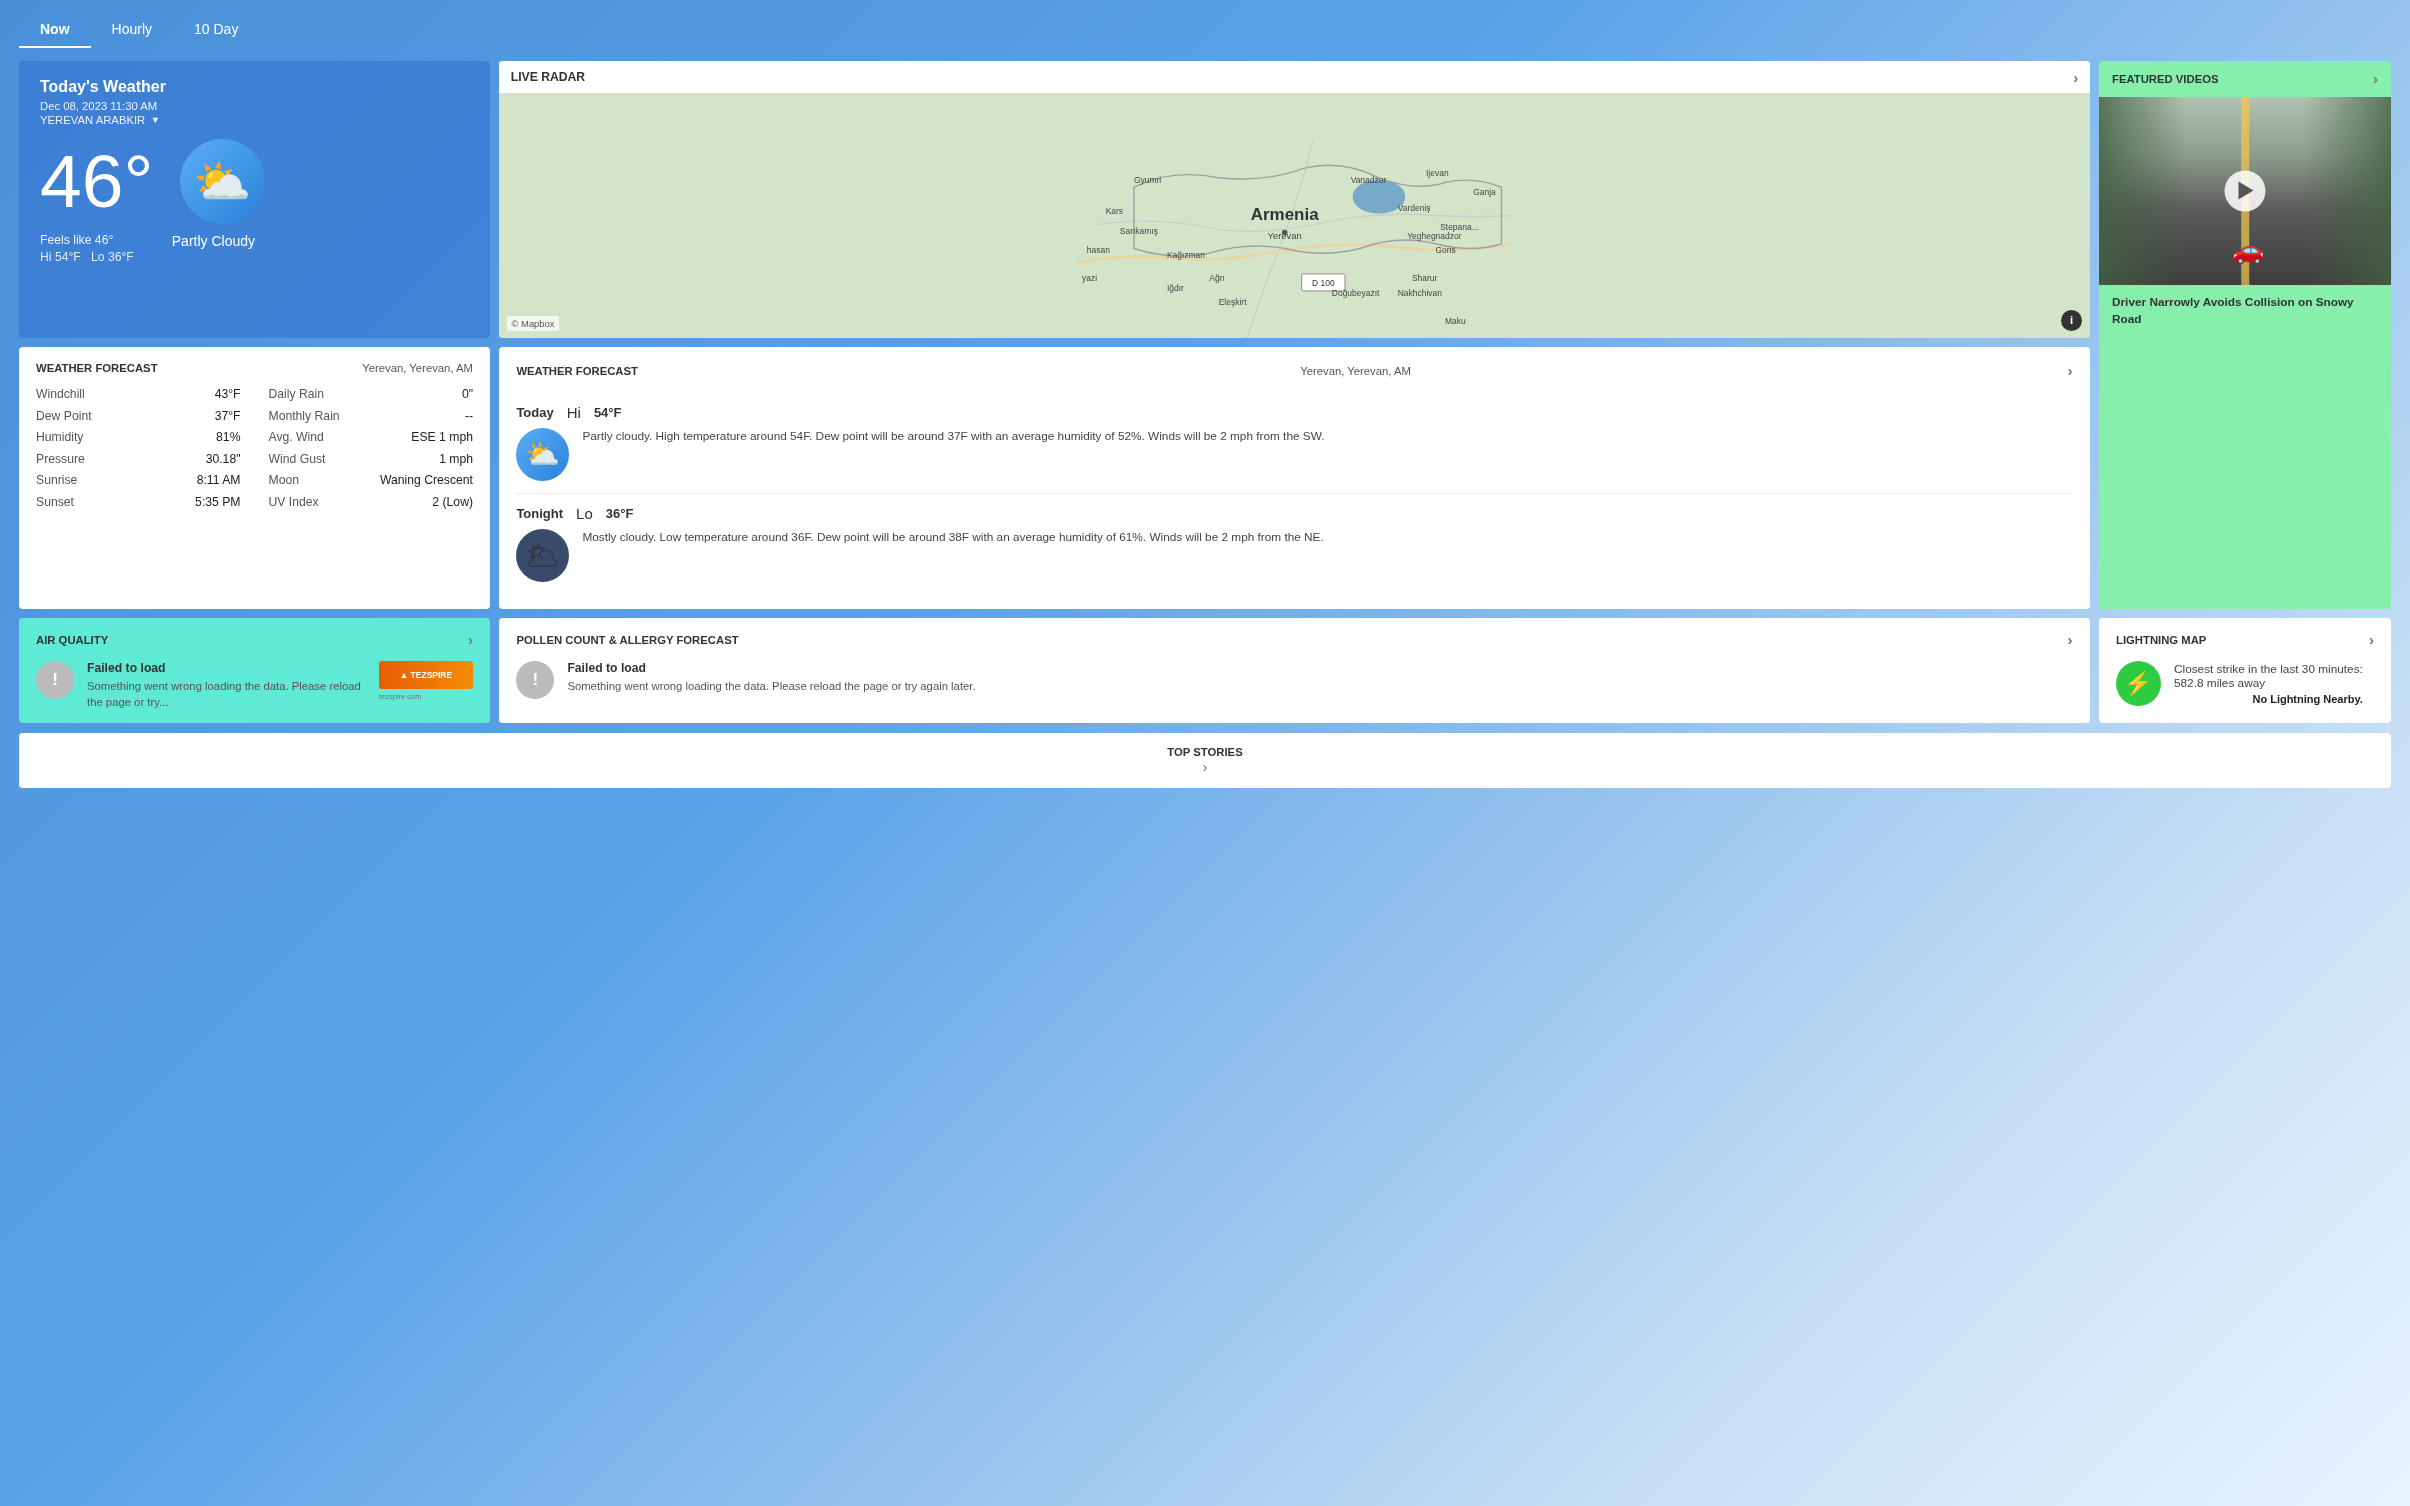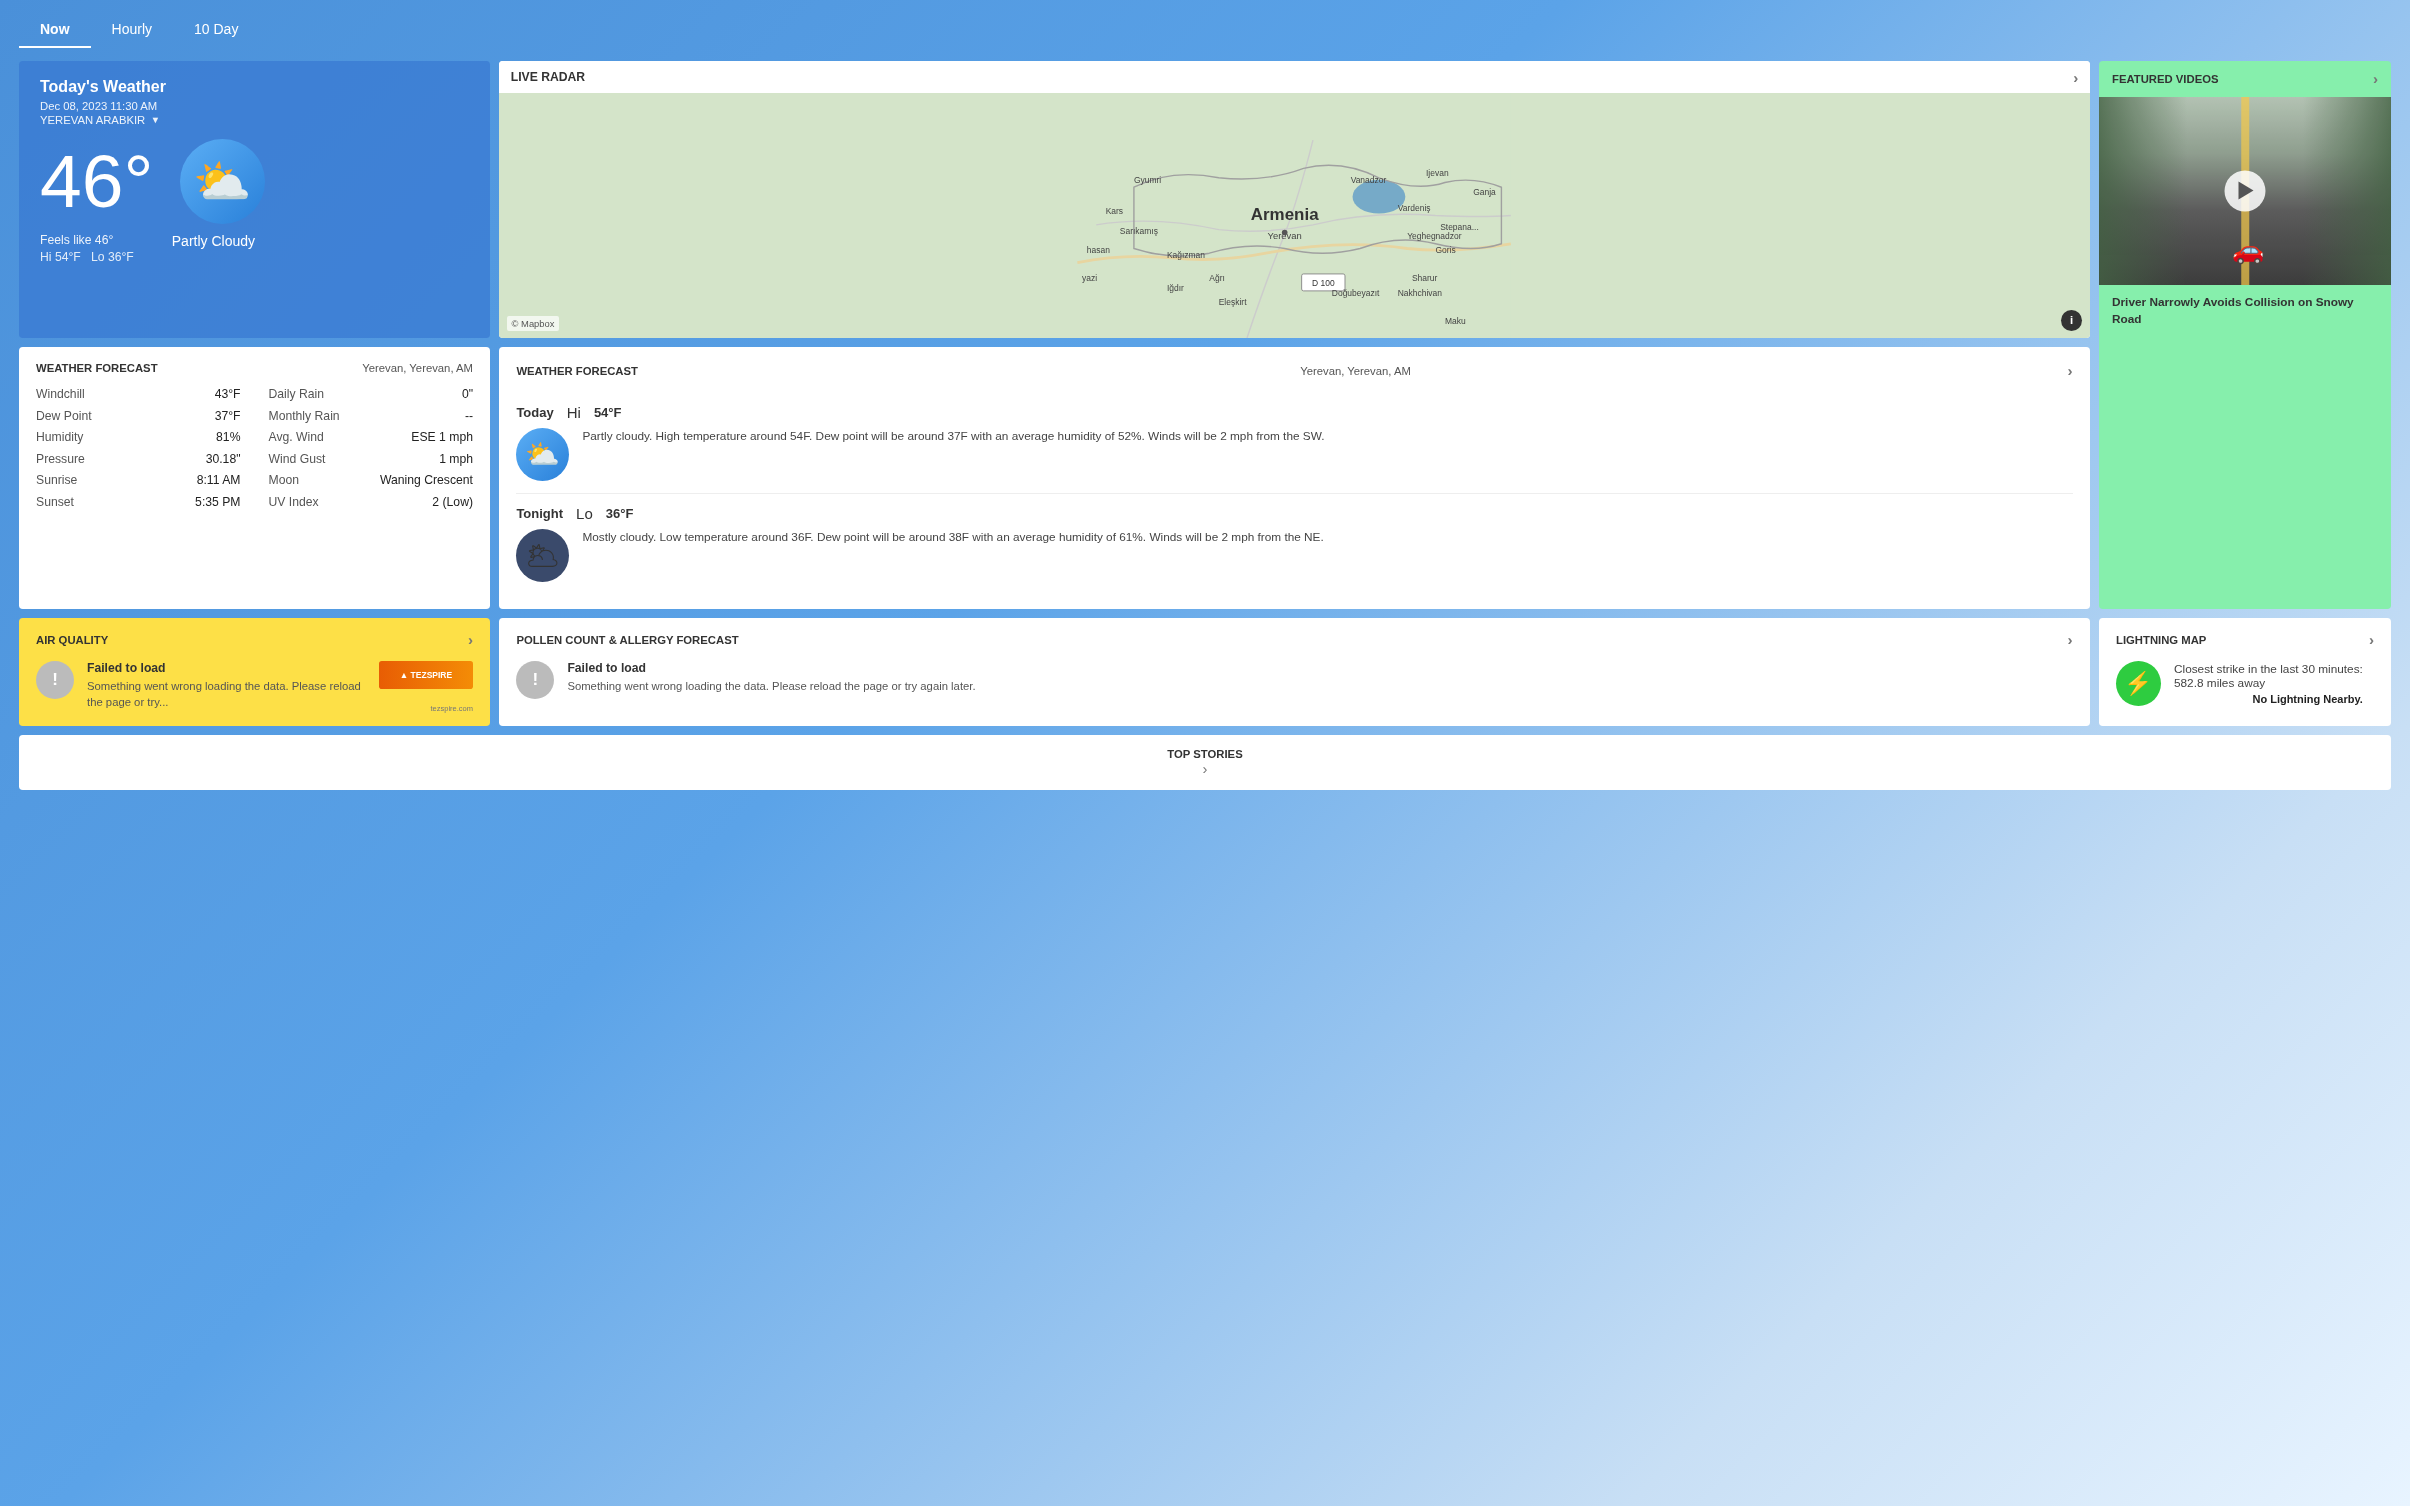--- a/index.html
+++ b/index.html
@@ -340,21 +340,21 @@
     .video-caption {
       padding: 9.4px 13px;
       font-size: 11.8px;
       color: #333;
       line-height: 1.4;
       font-weight: bold;
     }
 
     
     .air-quality {
-      background: #fde047;
+      background: #5eead4;
       border-radius: 3.8px;
       grid-column: 1;
       grid-row: 3;
       padding: 13px 17px;
     }
     .pollen-count {
       background: white;
       border-radius: 3.8px;
       grid-column: 2;
       grid-row: 3;
@@ -655,21 +655,21 @@
       <span>AIR QUALITY</span>
       <span class="chevron-right">›</span>
     </div>
     <div class="error-content">
       <div class="error-icon">!</div>
       <div class="error-text">
         <h4>Failed to load</h4>
         <p>Something went wrong loading the data. Please reload the page or try...</p>
       </div>
 
-      <div style="margin-left: auto; display:flex; flex-direction:column; align-items:flex-end; gap:15px;">
+      <div style="margin-left: auto; display:flex; flex-direction:column; align-items:flex-start; gap:3px;">
         <div style="width:94px; height:28px; background: linear-gradient(90deg,#e85d04,#f48c06); border-radius:2.8px; display:flex; align-items:center; justify-content:center;">
           <span style="color:white; font-size:8.5px; font-weight:bold;">▲ TEZSPIRE</span>
         </div>
         <div style="font-size:7.5px; color:#777;">tezspire.com</div>
       </div>
     </div>
   </div>
 
   <div class="pollen-count">
     <div class="card-header">

